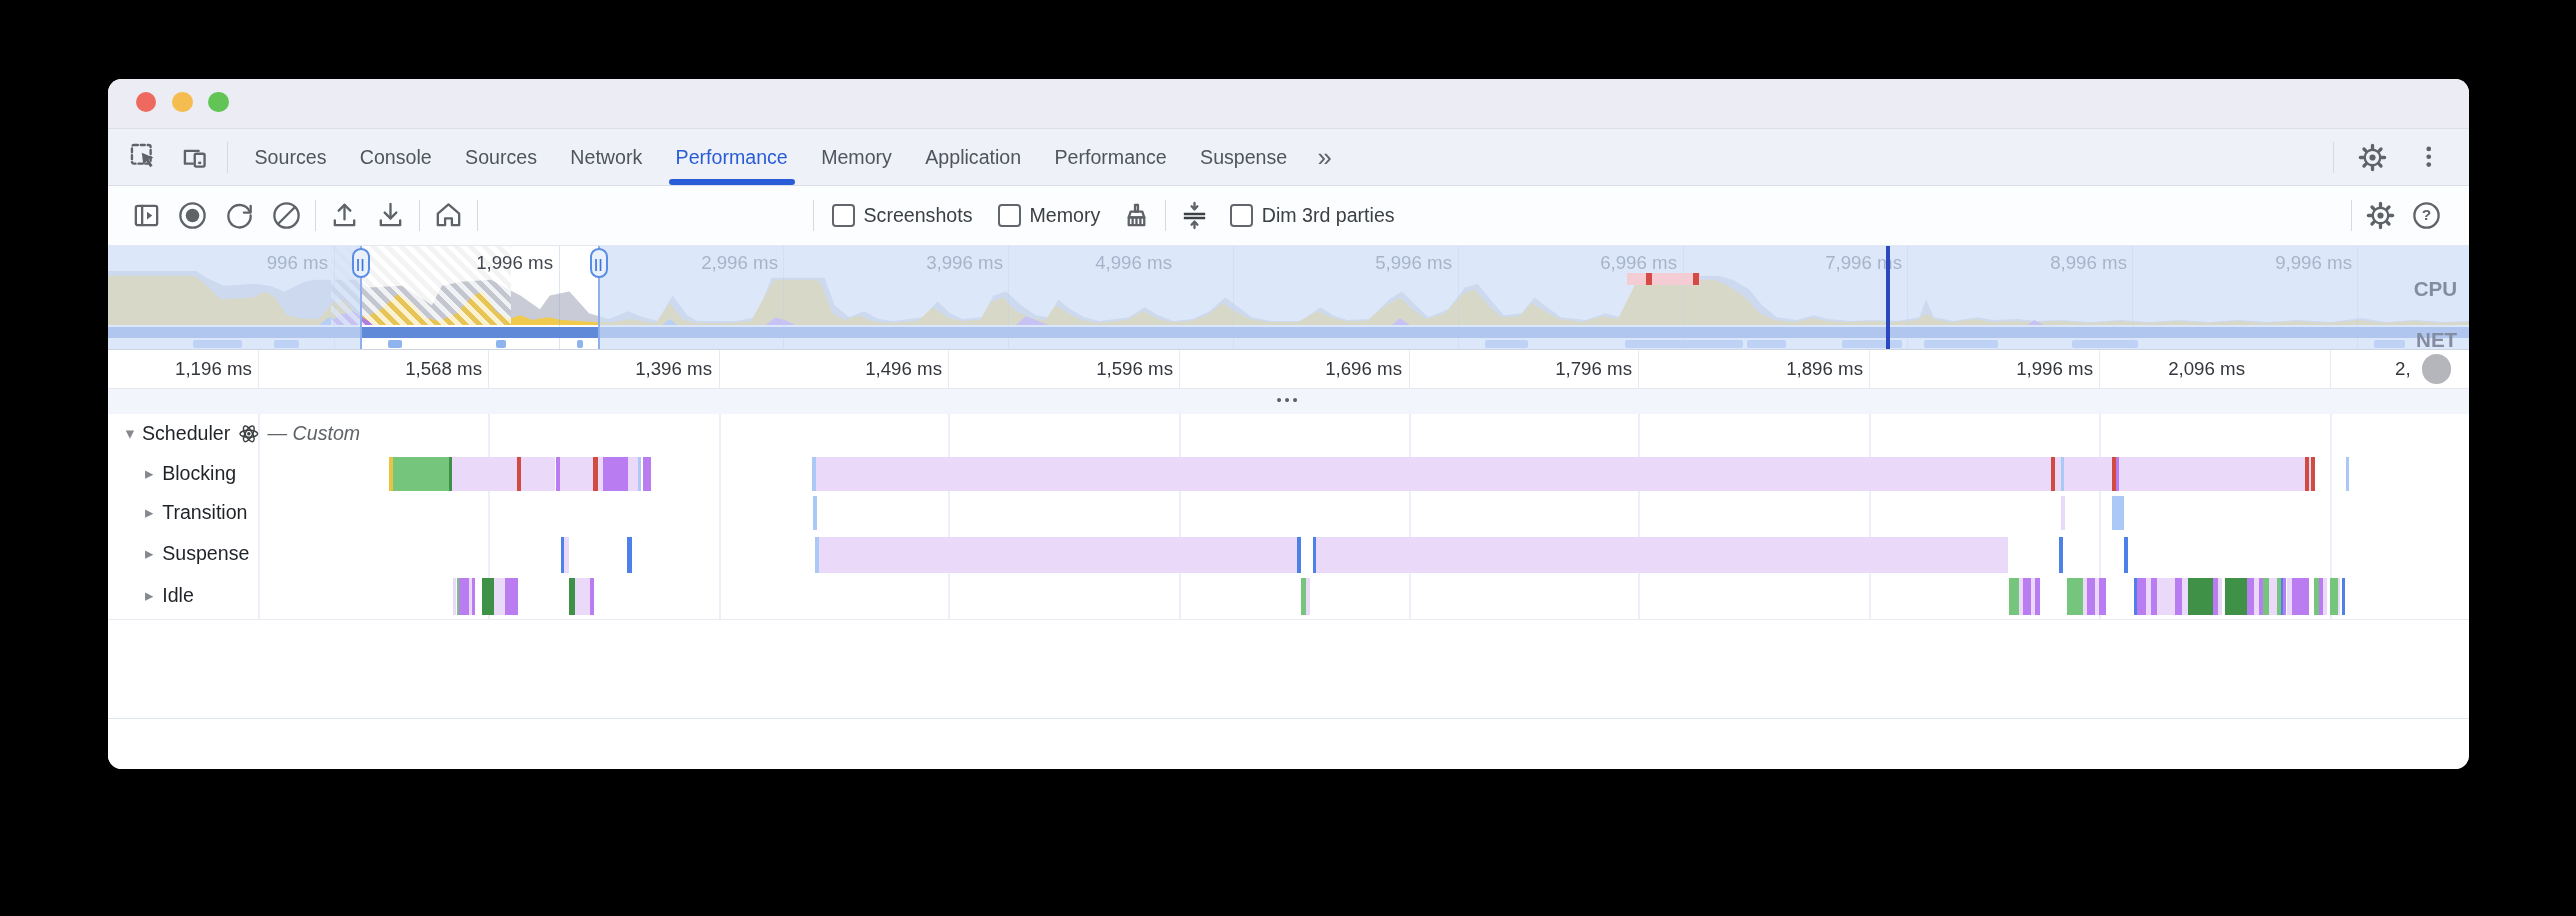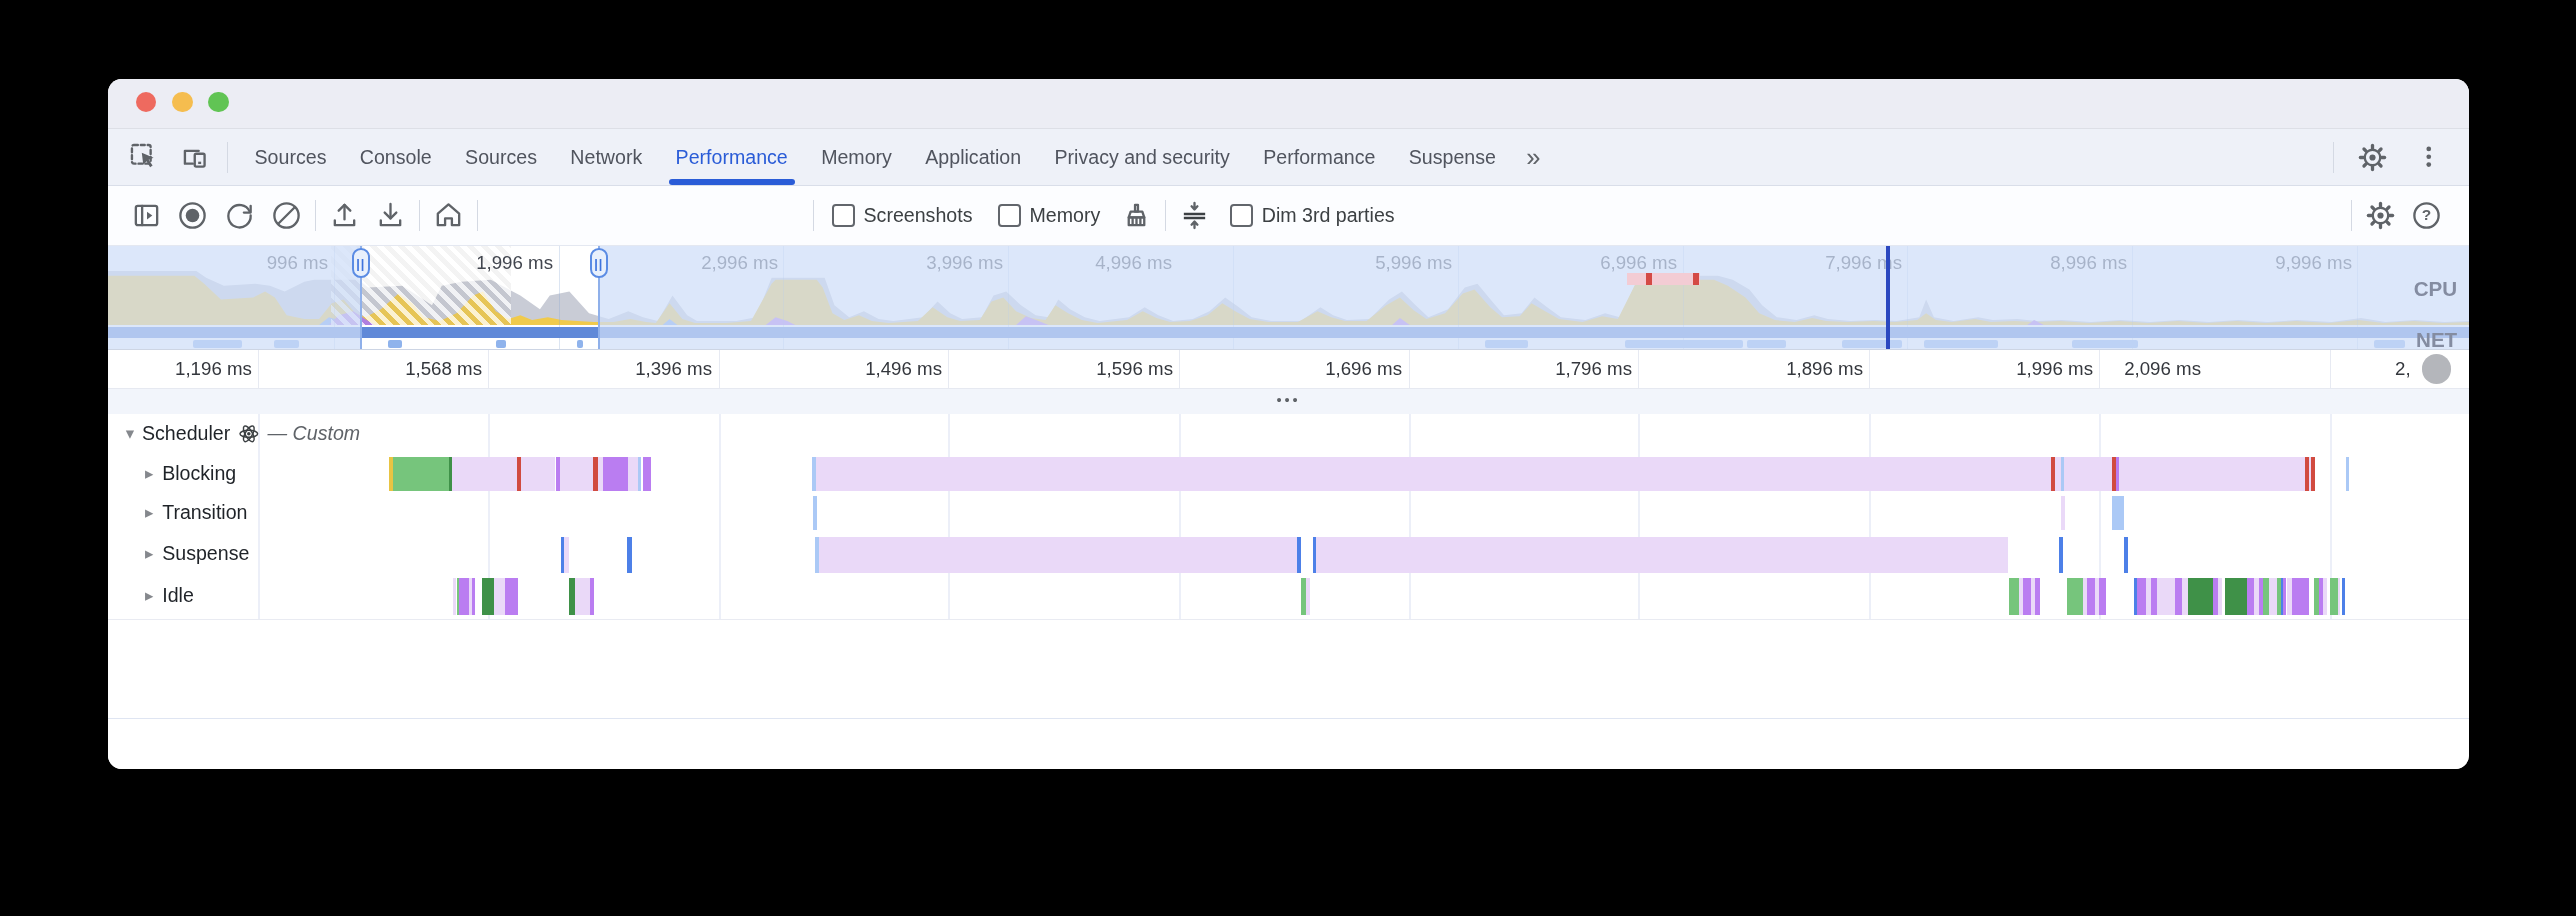--- a/index.html
+++ b/index.html
@@ -98,21 +98,20 @@
       <div class="vsep"></div>
     </div>
     <div id="tabs" style="display:flex;height:100%;align-items:center;">
         <div class="tab">Sources</div>
         <div class="tab">Console</div>
         <div class="tab">Sources</div>
         <div class="tab">Network</div>
         <div class="tab active">Performance</div>
         <div class="tab">Memory</div>
         <div class="tab">Application</div>
-        <div class="tab">Privacy and security</div>
         <div class="tab">Performance</div>
         <div class="tab">Suspense</div>
       </div>
     <div class="morechev">»</div>
     <div class="rightgrp">
       <div class="vsep"></div>
       <div class="iconbtn">
         <svg width="31" height="31" viewBox="0 0 32 32">
           <circle cx="16" cy="16" r="8" class="icon-stroke" stroke-width="3"></circle>
           <circle cx="16" cy="16" r="3.2" fill="#5f6368" stroke="none"></circle>
@@ -319,21 +318,21 @@
       <div class="r-label" style="left: 928px;">1,596 ms</div>
       <div class="r-tick" style="left: 1301px;"></div>
       <div class="r-label" style="left: 1157px;">1,696 ms</div>
       <div class="r-tick" style="left: 1530px;"></div>
       <div class="r-label" style="left: 1387px;">1,796 ms</div>
       <div class="r-tick" style="left: 1761px;"></div>
       <div class="r-label" style="left: 1618px;">1,896 ms</div>
       <div class="r-tick" style="left: 1991px;"></div>
       <div class="r-label" style="left: 1848px;">1,996 ms</div>
       <div class="r-tick" style="left: 2222px;"></div>
-      <div class="r-label" style="left: 1956px;">2,096 ms</div>
+      <div class="r-label" style="left: 2000px;">2,096 ms</div>
       <div class="r-label" style="left: 2287px; text-align: left; width: 59px;">2,</div>
     </div>
   <div class="scrolldot"></div>
 
   <div class="dotsrow">
     <span class="dots">•••</span>
   </div>
 
   <div class="tracks" id="tracks">
     <div id="grid">

